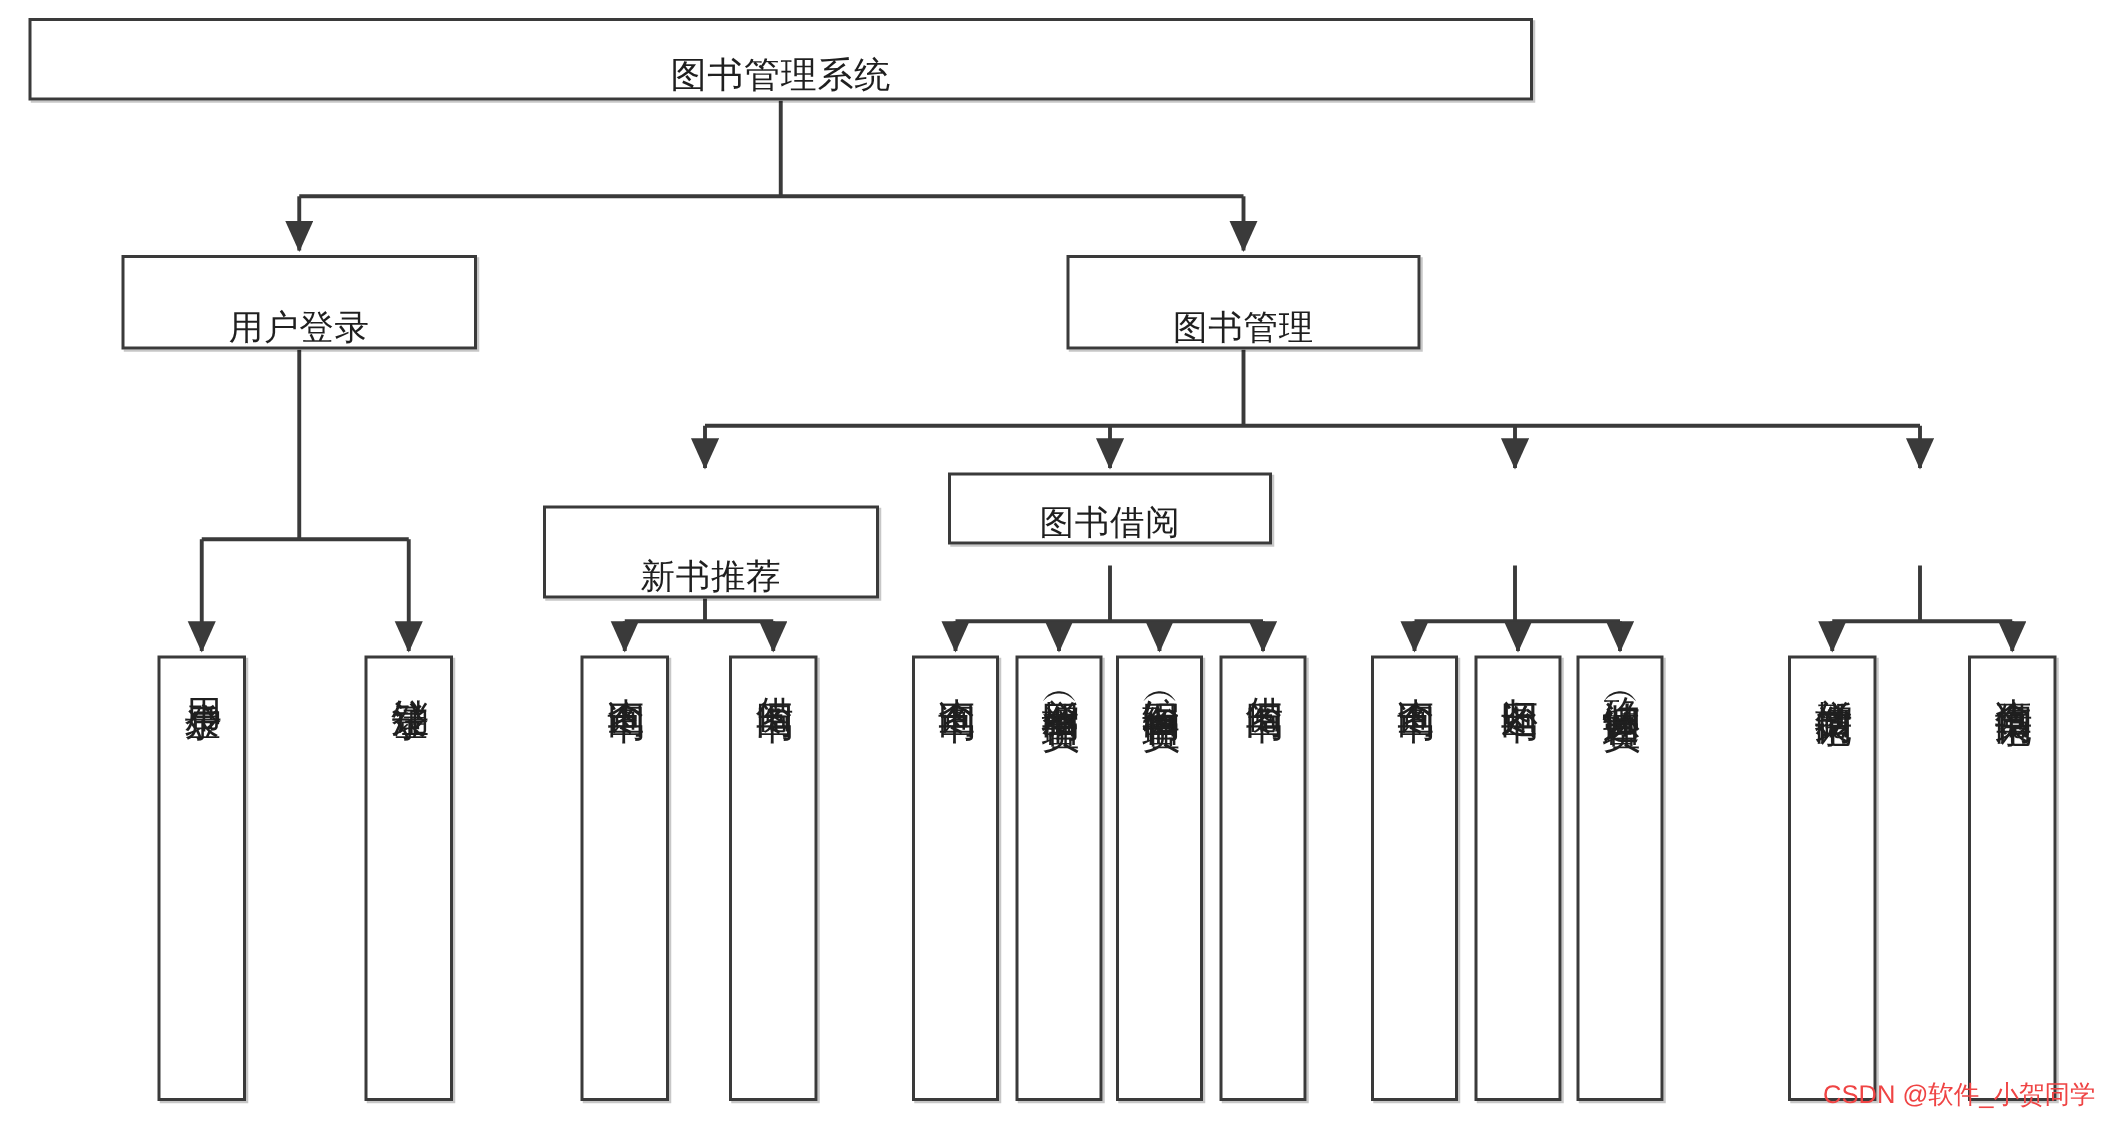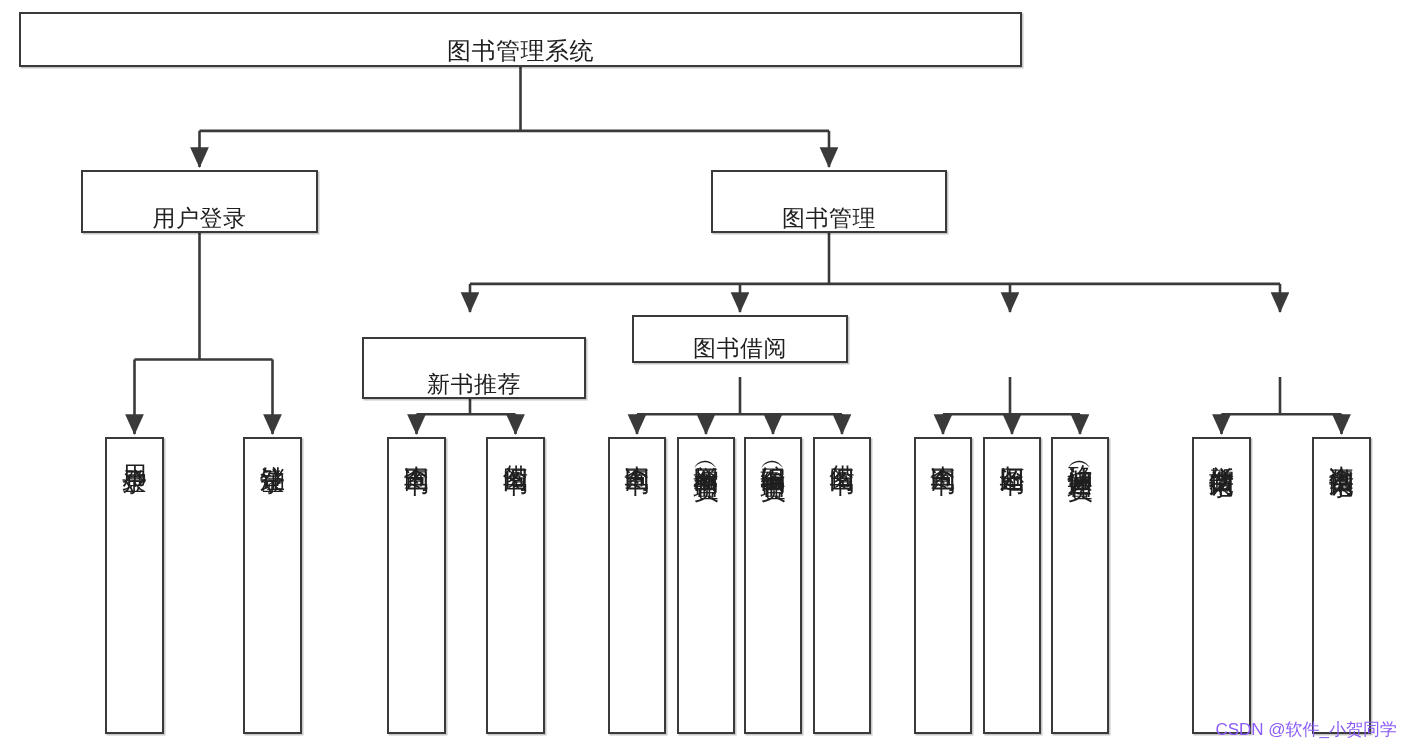--- a/index.html
+++ b/index.html
@@ -62,21 +62,21 @@
     font-size: 25px;
     line-height: 1.0;
     letter-spacing: 2px;
     white-space: nowrap;
   }
   #watermark {
     position: absolute;
     right: 8px;
     bottom: 6px;
     font-size: 17px;
-    color: #8b5cf6;
+    color: #ef4444;
     white-space: nowrap;
     z-index: 5;
     font-family: "Liberation Sans", "DejaVu Sans", sans-serif;
   }
 </style>
 </head>
 <body>
 
 <div id="diagram">
 

